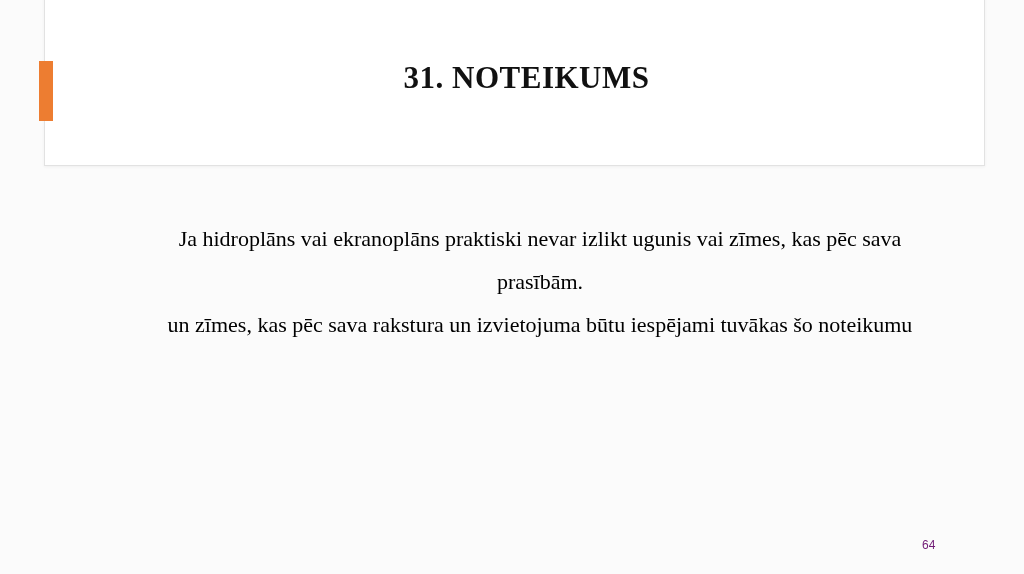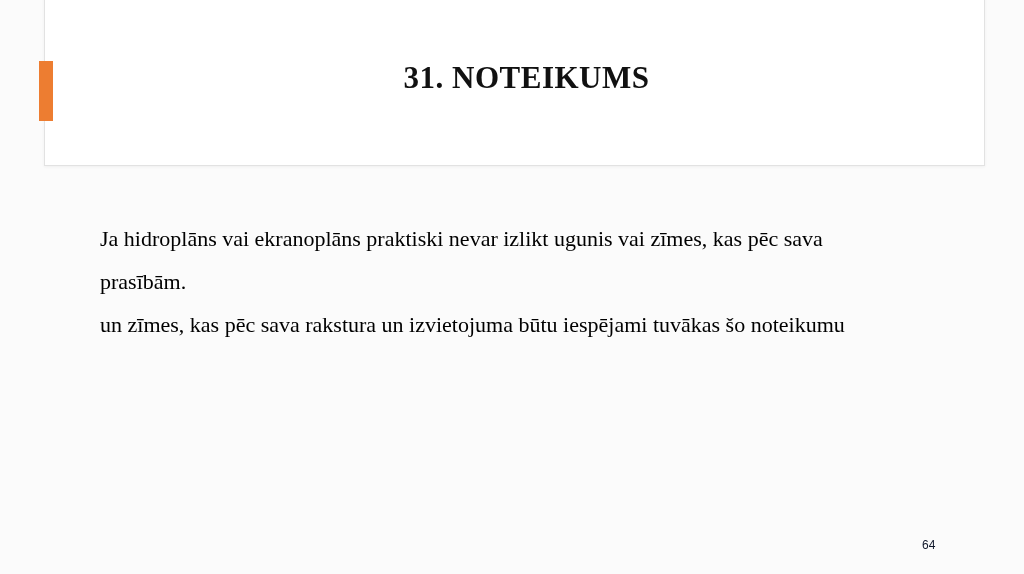--- a/index.html
+++ b/index.html
@@ -52,28 +52,29 @@
     position: absolute;
     left: 100px;
     top: 218px;
     width: 880px;
     font-size: 22px;
     color: #000000;
     line-height: 42.8px;
   }
   .body-line {
     white-space: nowrap;
+    text-align: center;
   }
   .page-number {
     position: absolute;
     left: 922px;
     top: 538px;
     font-family: "Liberation Sans", "DejaVu Sans", sans-serif;
     font-size: 12px;
-    color: #0f172a;
+    color: #701a75;
   }
 </style>
 </head>
 <body>
 
 <div class="slide">
 
   <div class="header-box"></div>
 
   <div class="accent-bar"></div>

